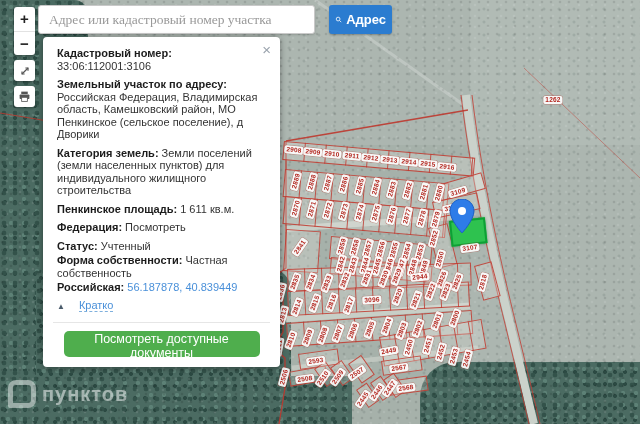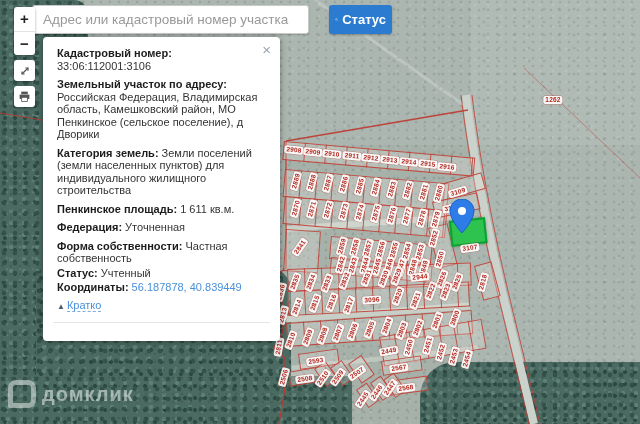--- a/index.html
+++ b/index.html
@@ -33,23 +33,23 @@
   .chip{position:absolute;font-size:6.5px;font-weight:bold;line-height:8px;color:#b3261e;
     background:rgba(255,255,255,.9);padding:0 2px;border-radius:2px;white-space:nowrap;
     box-shadow:0 0 0 .5px rgba(185,50,40,.45);letter-spacing:.2px;cursor:pointer;}
   .pin{position:absolute;left:449px;top:199px;width:26px;height:34px;}
   
   .watermark{position:absolute;left:8px;top:380px;display:flex;align-items:center;gap:6px;
     color:rgba(255,255,255,.5);}
   .wm-logo{width:18px;height:18px;border:5px solid rgba(255,255,255,.45);border-radius:8px 8px 8px 2px;}
   .wm-text{font-size:20px;font-weight:bold;letter-spacing:1px;}
   
-  .search-input{position:absolute;left:32px;top:5px;width:255px;height:27px;padding:0 10px;
+  .search-input{position:absolute;left:38px;top:5px;width:255px;height:27px;padding:0 10px;
     border:1px solid #c9c9c9;border-radius:3px;font-size:13.5px;color:#333;outline:none;
-    font-family:Liberation Sans, sans-serif;box-shadow:0 1px 2px rgba(0,0,0,.15);}
+    font-family:Liberation Serif, serif;box-shadow:0 1px 2px rgba(0,0,0,.15);}
   .search-input::placeholder{color:#999;}
   .search-btn{position:absolute;left:329px;top:5px;width:63px;height:29px;background:#2b7cd0;
     border:none;border-radius:3px;color:#fff;font-size:13px;font-weight:bold;cursor:pointer;
     display:flex;align-items:center;justify-content:center;gap:4px;
     font-family:"Liberation Sans",sans-serif;box-shadow:0 1px 2px rgba(0,0,0,.25);}
   
   .ctl{position:absolute;background:#fff;border-radius:3px;box-shadow:0 1px 3px rgba(0,0,0,.35);}
   .zoomctl{left:14px;top:7px;width:21px;height:48px;display:flex;flex-direction:column;}
   .zoomctl button{flex:1;border:none;background:none;font-size:15px;font-weight:bold;color:#222;
     cursor:pointer;padding:0;line-height:1;font-family:"Liberation Sans",sans-serif;}
@@ -62,21 +62,21 @@
   .panel{position:absolute;left:43px;top:37px;width:209px;height:auto;min-height:222px;
     background:#fff;border-radius:4px;box-shadow:0 1px 6px rgba(0,0,0,.4);
     padding:10px 14px 10px 14px;font-size:11px;line-height:12.5px;color:#333;}
   .panel .close{position:absolute;right:9px;top:5px;font-size:15px;color:#9aa3ad;cursor:pointer;line-height:1;}
   .panel .f{margin-bottom:6px;}
   .panel .f.tight{margin-bottom:2px;}
   .panel b{color:#1c1c1c;}
   .panel .link{color:#4a90d9;cursor:pointer;}
   .collapse-link{color:#4a90d9;font-size:11px;margin-top:3px;cursor:pointer;display:inline-block;}
   .collapse-link .tri{color:#4a5b6b;font-size:8px;margin-right:2px;}
-  .collapse-link u{text-decoration:none;border-bottom:1px dashed #7fb0dd;}
+  .collapse-link u{text-decoration:none;border-bottom:1px dashed #7fb0dd;margin-left:12px;}
   .sep{border-top:1px solid #e6e6e6;margin:9px -4px 8px -4px;}
   .doc-btn{display:block;margin:0 auto;width:196px;height:26px;background:#4fae4d;border:none;
     border-radius:5px;color:#fff;font-size:12.5px;cursor:pointer;
     font-family:"Liberation Sans",sans-serif;}
 </style>
 </head>
 <body>
 
 <div class="stage">
 
@@ -234,31 +234,31 @@
         <span class="chip" style="left: 279px; top: 347px; transform: translate(-50%, -50%) rotate(-80deg);">2811</span>
         <span class="chip" style="left: 284px; top: 377px; transform: translate(-50%, -50%) rotate(-75deg);">2506</span>
       </div>
     <svg class="pin" viewBox="0 0 24 34">
       <path d="M12 0 C5.4 0 0 5.4 0 12 c0 9 12 22 12 22 s12 -13 12 -22 C24 5.4 18.6 0 12 0 Z" fill="#2e7ce8" stroke="#1b5fc4" stroke-width="1"></path>
       <circle cx="12" cy="12" r="4" fill="#fff"></circle>
     </svg>
 
     <div class="watermark">
       <div class="wm-logo"></div>
-      <div class="wm-text">домклик</div>
+      <div class="wm-text">пунктов</div>
     </div>
   </div>
 
   <input class="search-input" type="text" placeholder="Адрес или кадастровый номер участка" style="">
   <button class="search-btn">
     <svg width="13" height="13" viewBox="0 0 16 16">
       <circle cx="7" cy="7" r="4.2" fill="none" stroke="#fff" stroke-width="1.8"></circle>
       <line x1="10.3" y1="10.3" x2="14" y2="14" stroke="#fff" stroke-width="1.8"></line>
     </svg>
-    <span>Статус</span>
+    <span>Адрес</span>
   </button>
 
   <div class="ctl zoomctl">
     <button>+</button>
     <button>−</button>
   </div>
   <button class="ctl sqbtn expandctl">
     <svg width="12" height="12" viewBox="0 0 16 16" fill="none" stroke="#555" stroke-width="1.6">
       <path d="M4 12 L12 4"></path>
         <path d="M8.5 4 H12 V7.5"></path>
@@ -273,24 +273,25 @@
     </svg>
   </button>
 
   <div class="panel">
     <span class="close">×</span>
     <div id="panel-fields">
         <div class="f"><b>Кадастровый номер:</b><span> 33:06:112001:3106</span></div>
         <div class="f"><b>Земельный участок по адресу:</b><span> Российская Федерация, Владимирская область, Камешковский район, МО Пенкинское (сельское поселение), д Дворики</span></div>
         <div class="f"><b>Категория земель:</b><span> Земли поселений (земли населенных пунктов) для индивидуального жилищного строительства</span></div>
         <div class="f"><b>Пенкинское площадь:</b><span> 1 611 кв.м.</span></div>
-        <div class="f"><b>Федерация:</b><span> Уточненная</span></div>
+        <div class="f"><b>Федерация:</b><span> Посмотреть</span></div>
+        <div class="f tight"><b>Статус:</b><span> Учтенный</span></div>
         <div class="f tight"><b>Форма собственности:</b><span> Частная собственность</span></div>
-        <div class="f tight"><b>Статус:</b><span> Учтенный</span></div>
-        <div class="f tight"><b>Координаты:</b><span class="link"> 56.187878, 40.839449</span></div>
+        <div class="f tight"><b>Российская:</b><span class="link"> 56.187878, 40.839449</span></div>
       </div>
     <span class="collapse-link">
       <span class="tri">▲</span><u>Кратко</u>
     </span>
     <div class="sep"></div>
+    <button class="doc-btn">Посмотреть доступные документы</button>
   </div>
 
 </div>
 
 </body></html>

